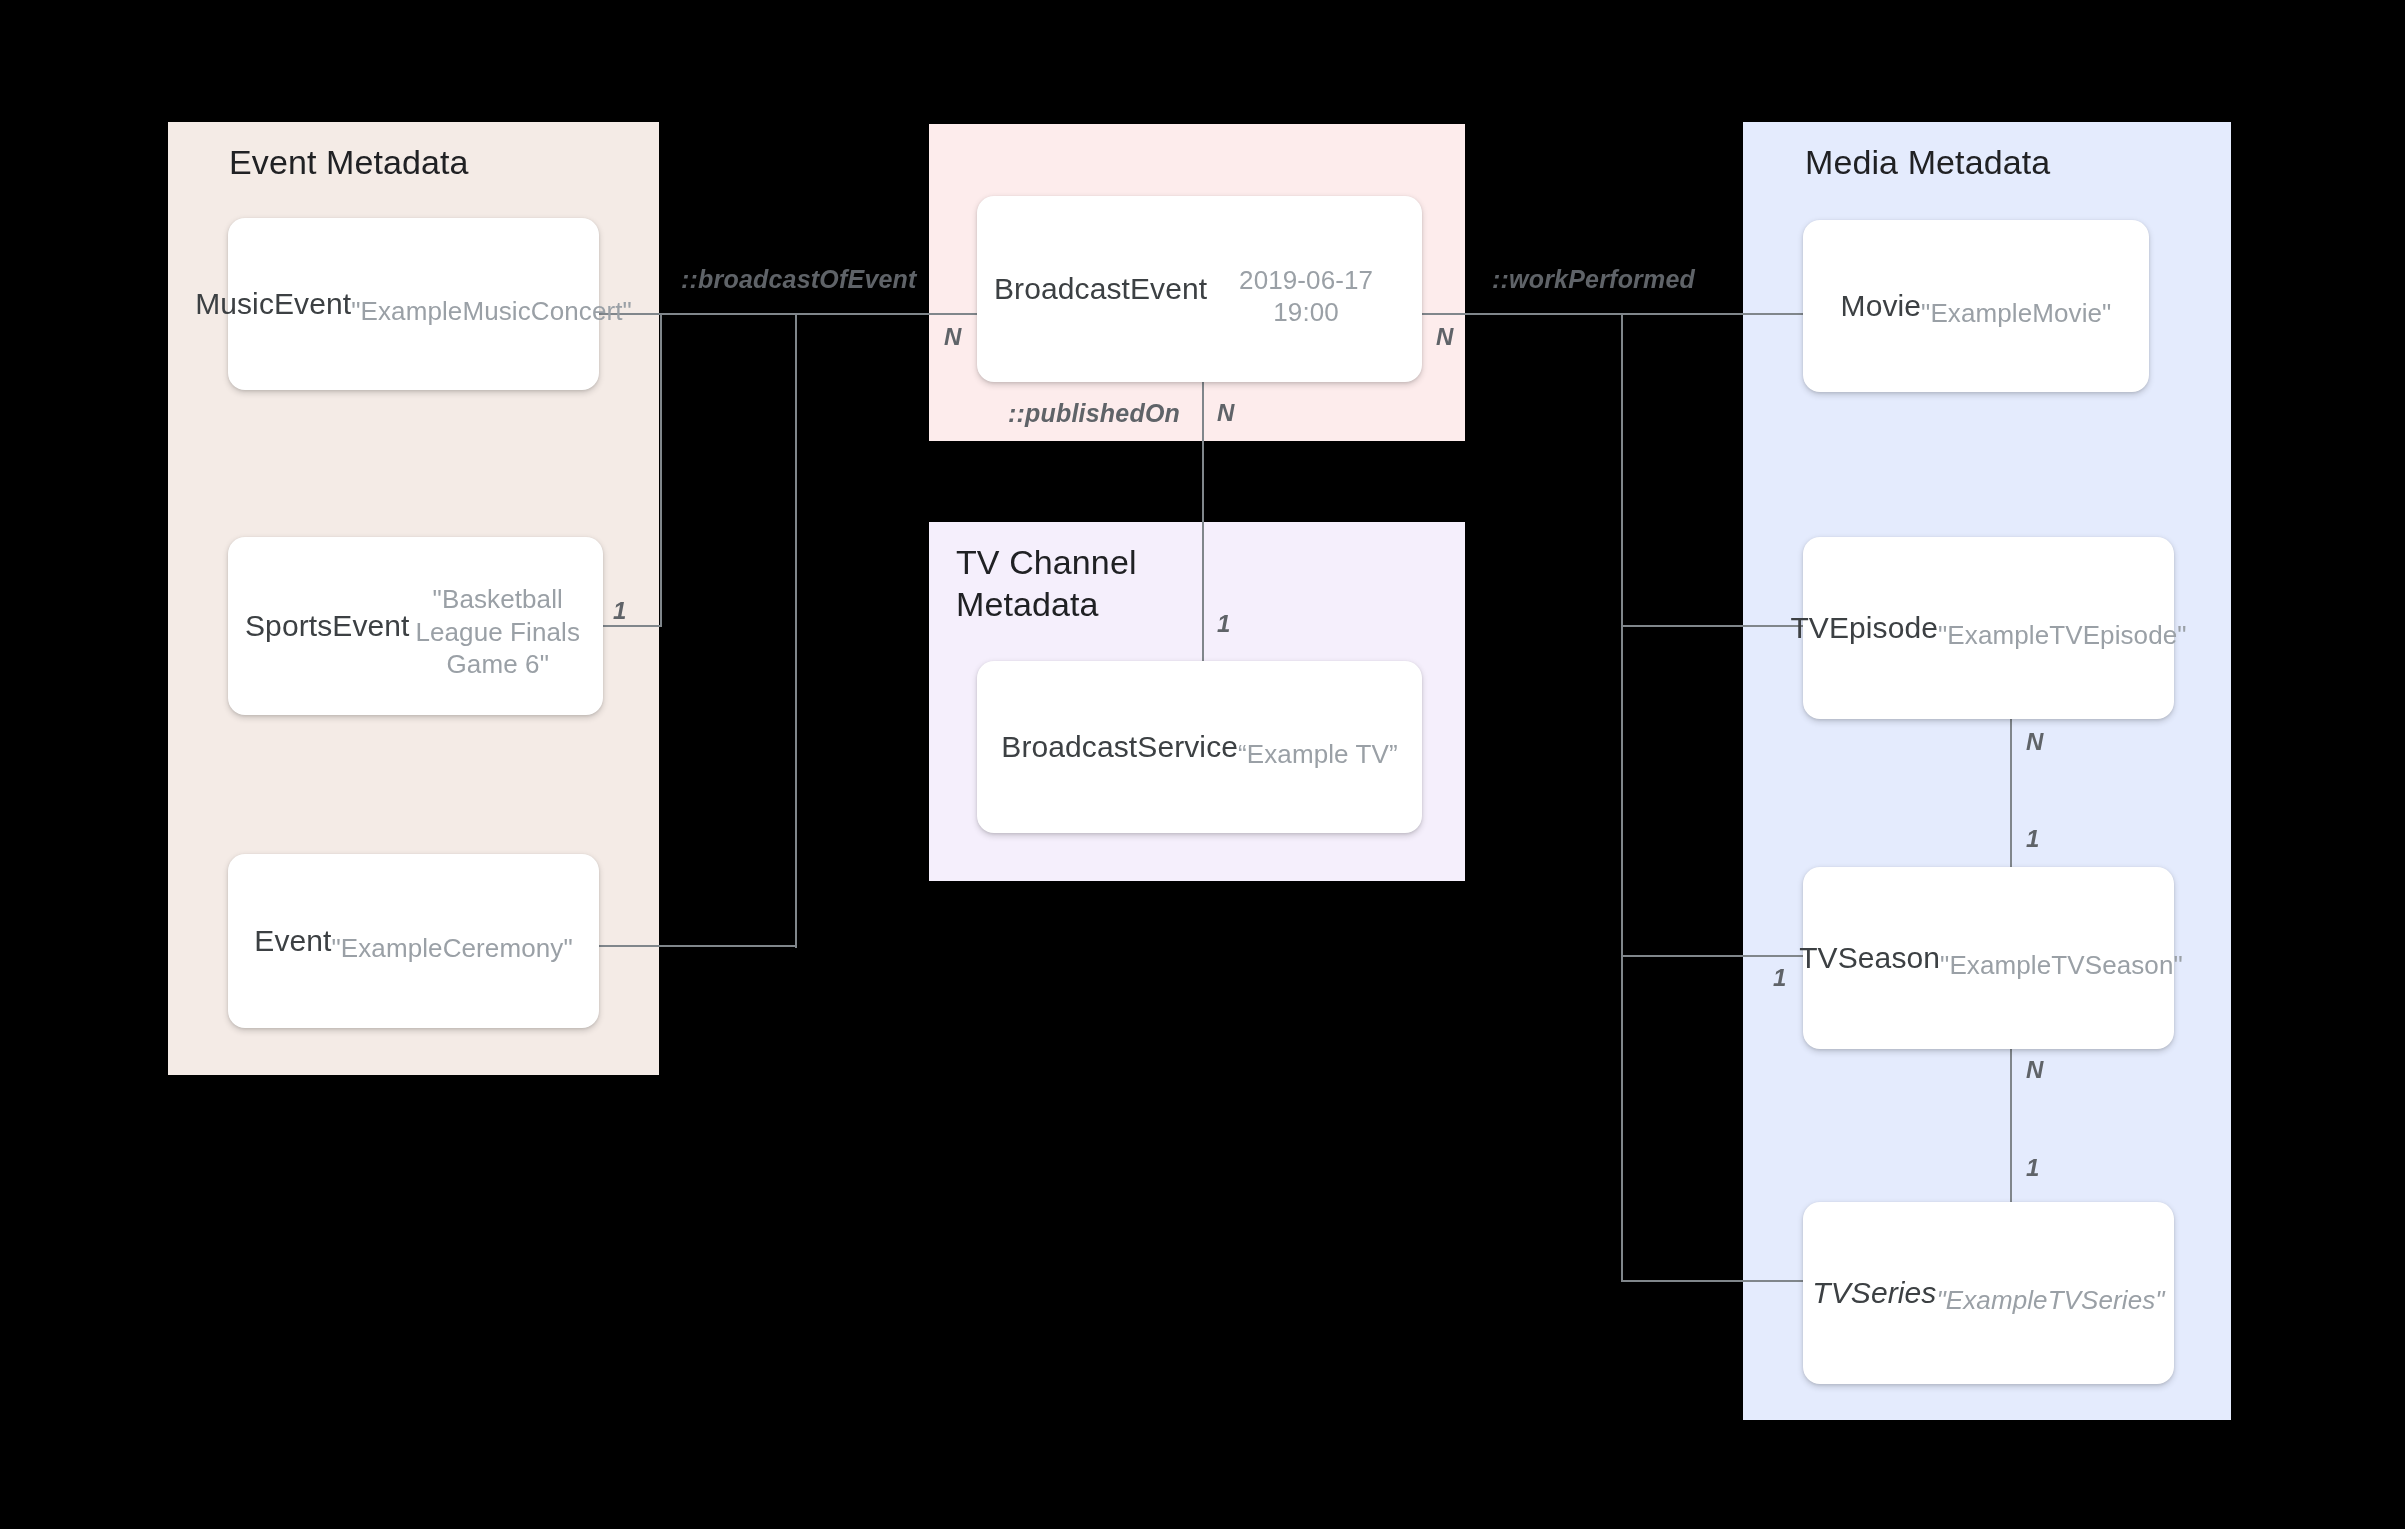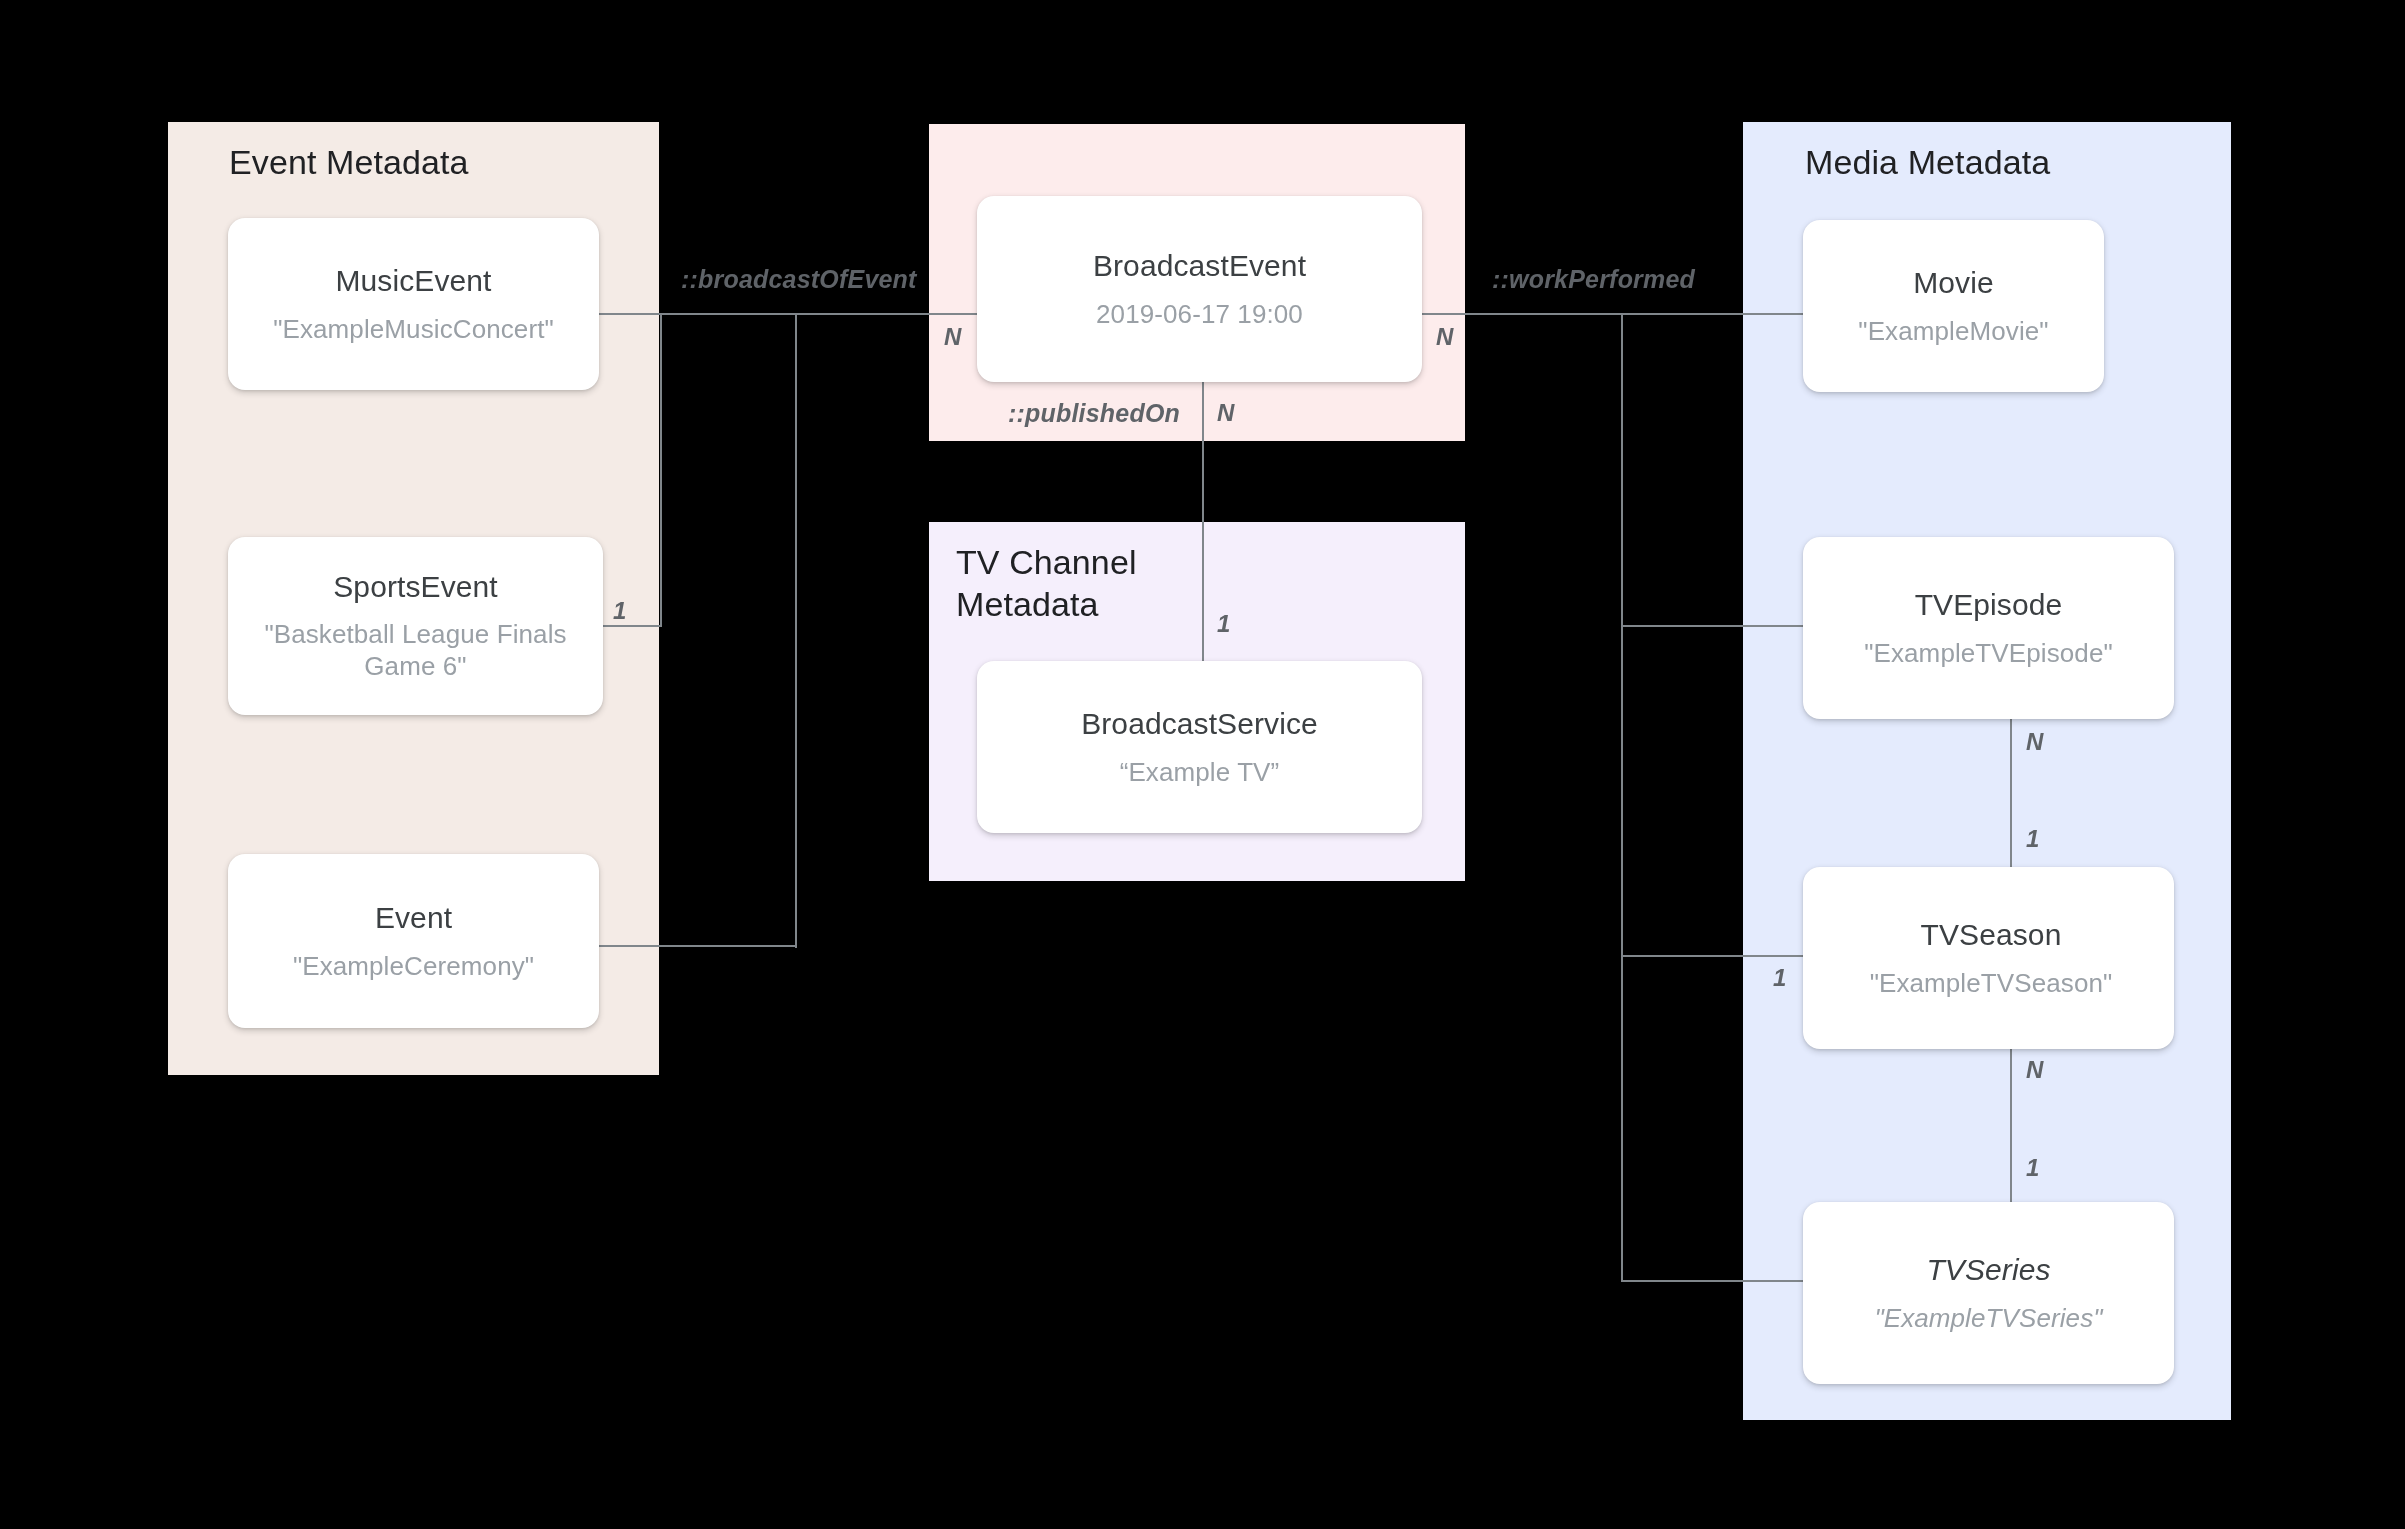--- a/index.html
+++ b/index.html
@@ -11,21 +11,21 @@
   
   .panel{position:absolute;}
   .panel-title{
     position:absolute;color:#202124;font-size:34px;line-height:42px;
     font-weight:400;white-space:pre-line;letter-spacing:0.1px;
   }
   
   .card{
     position:absolute;background:#ffffff;border-radius:17px;
     box-shadow:0 2.9px 6.7px rgba(0,0,0,0.16),0 1px 2.9px rgba(0,0,0,0.10);
-    display:flex;flex-direction:column;align-items:center;justify-content:center;
+    display:flex;flex-direction:row;align-items:center;justify-content:center;
     box-sizing:border-box;padding:9.6px 17px;
   }
   .card-type{
     color:#3c4043;font-size:30px;line-height:36px;font-weight:400;
     text-align:center;letter-spacing:0.1px;
   }
   .card-value{
     color:#9aa0a6;font-size:26px;line-height:32.5px;font-weight:400;
     text-align:center;margin-top:14.3px;letter-spacing:0.1px;
   }
@@ -111,21 +111,21 @@
   <div class="card" style="left:977px;top:196px;width:445px;height:186px;">
     <div class="card-type">BroadcastEvent</div>
     <div class="card-value">2019-06-17 19:00</div>
   </div>
 
   <div class="card" style="left:977px;top:661px;width:445px;height:172px;">
     <div class="card-type">BroadcastService</div>
     <div class="card-value">“Example TV”</div>
   </div>
 
-  <div class="card" style="left:1803px;top:220px;width:301px;height:172px;">
+  <div class="card" style="left:1803px;top:220px;width:346px;height:172px;">
     <div class="card-type">Movie</div>
     <div class="card-value">"ExampleMovie"</div>
   </div>
 
   <div class="card" style="left:1803px;top:537px;width:371px;height:182px;">
     <div class="card-type">TVEpisode</div>
     <div class="card-value">"ExampleTVEpisode"</div>
   </div>
 
   <div class="card" style="left:1803px;top:867px;width:371px;height:182px;padding-left:22px;">

